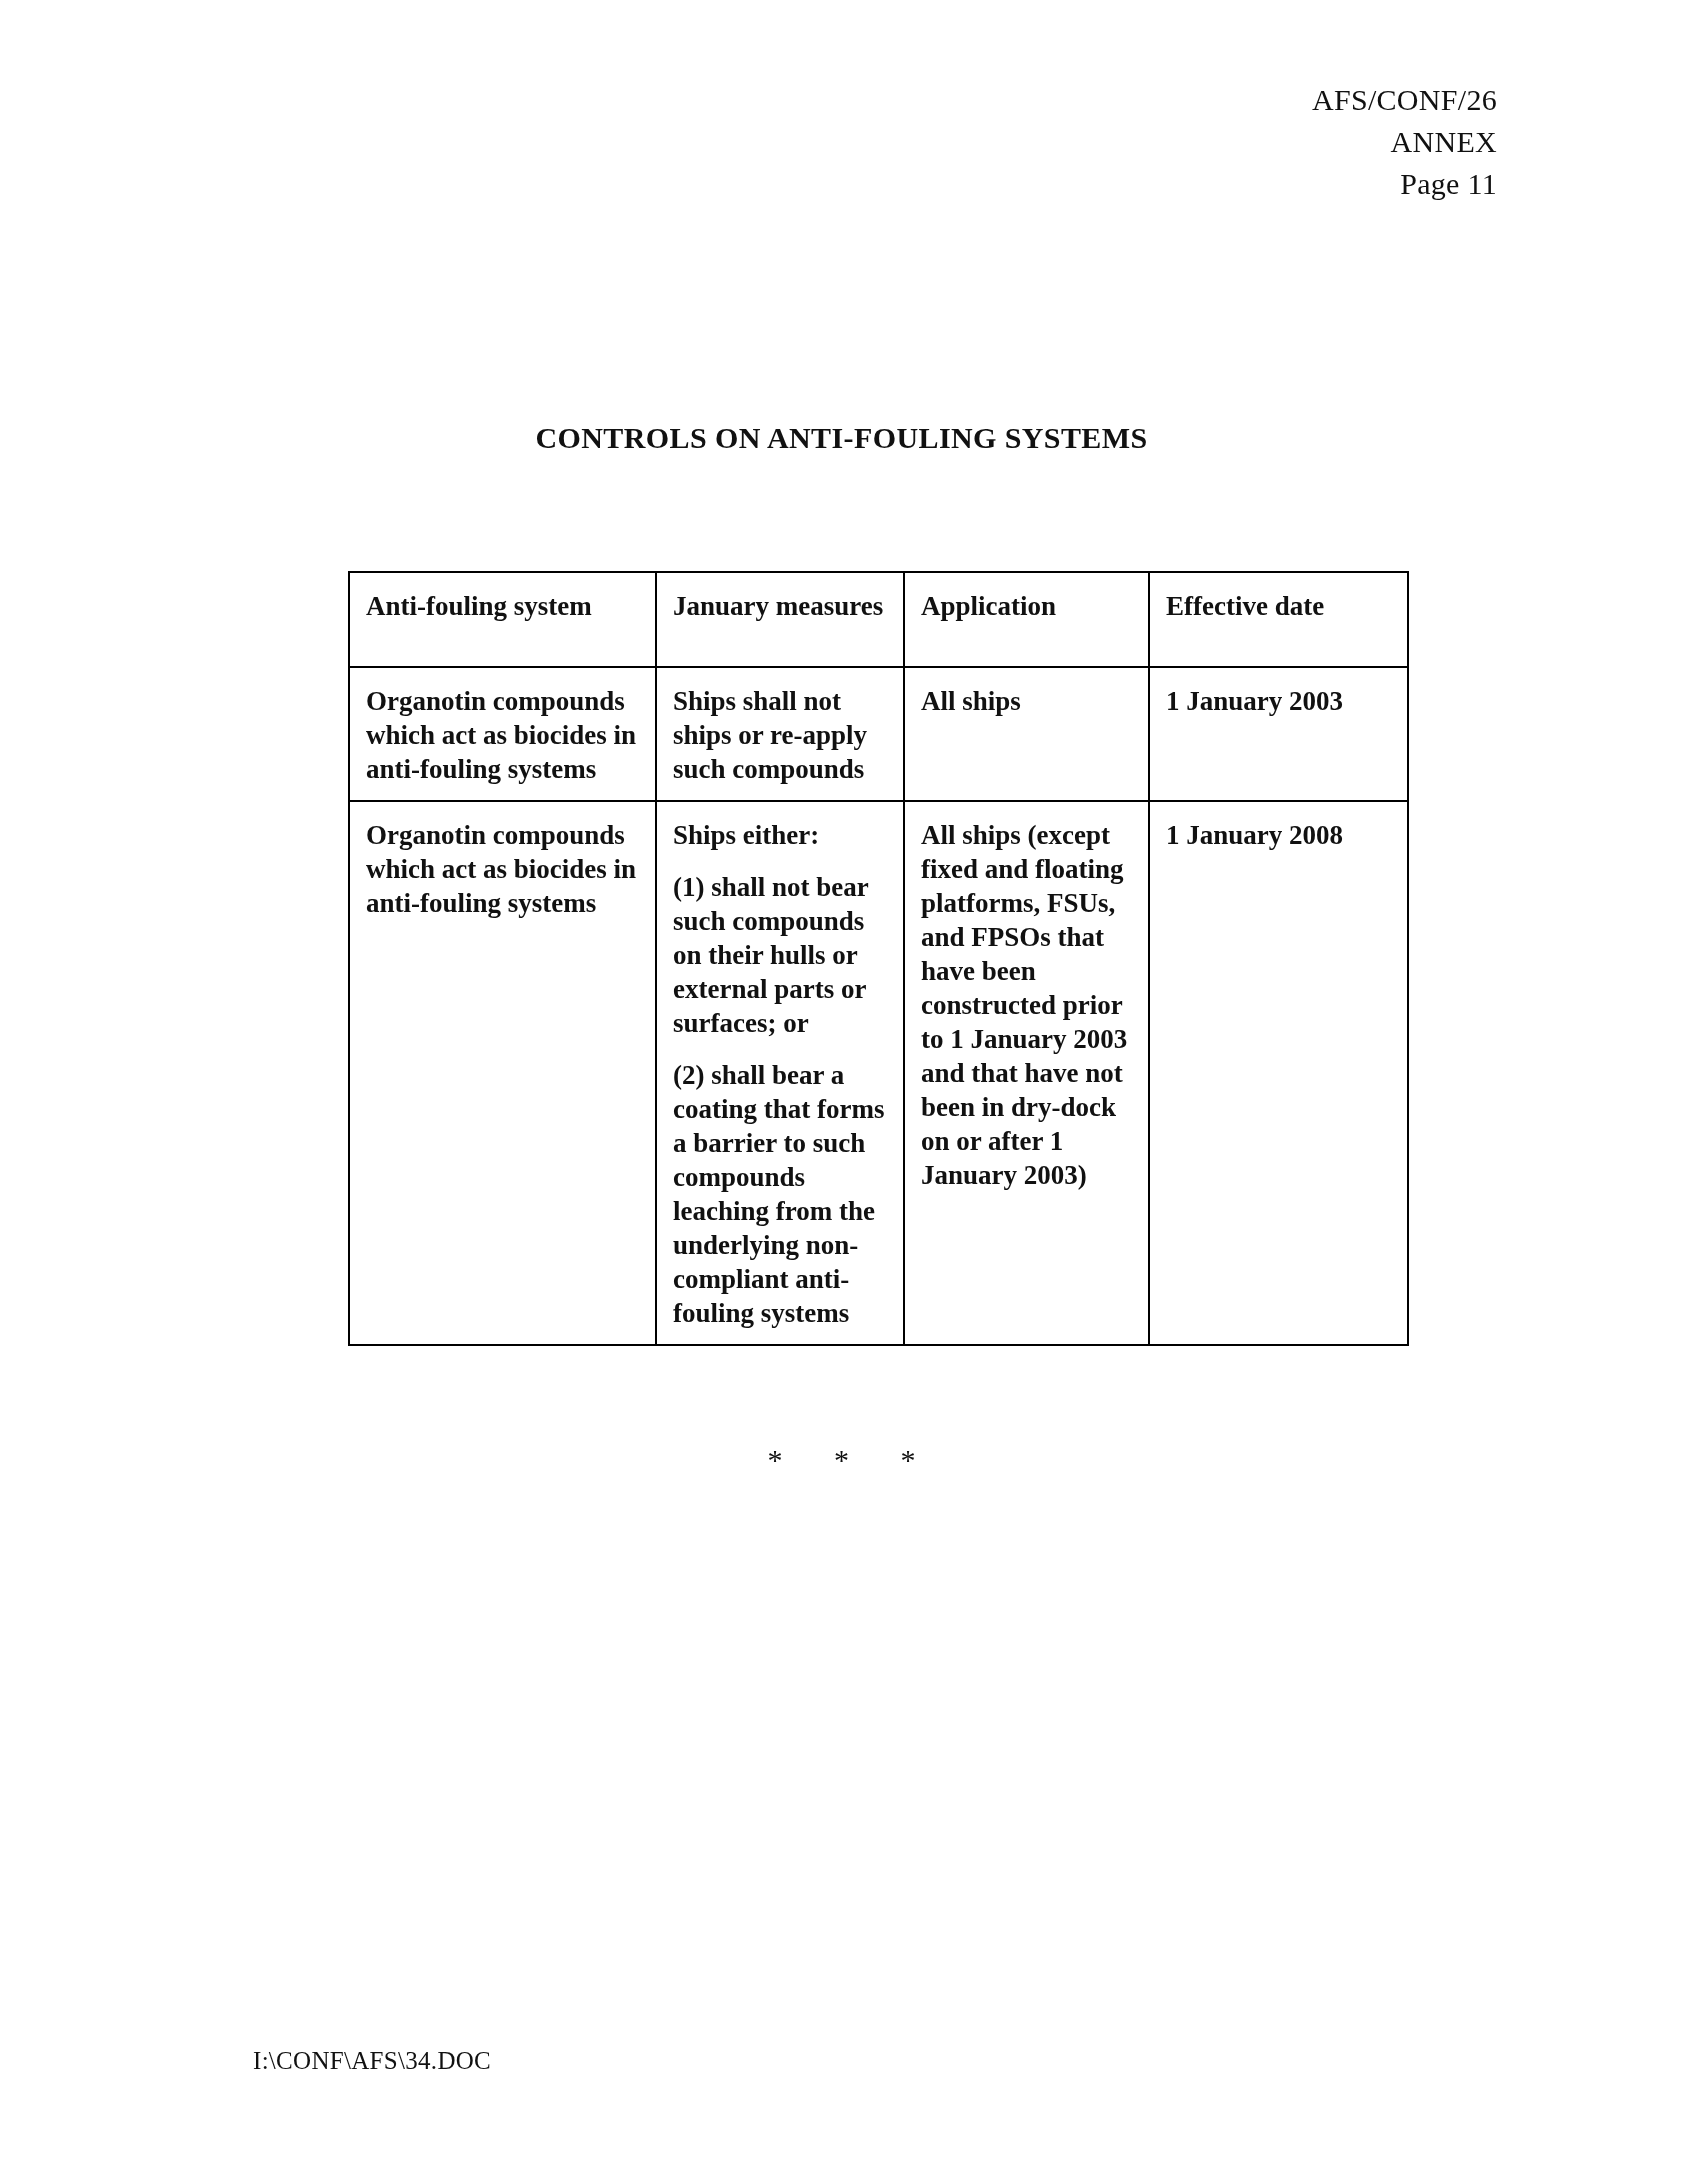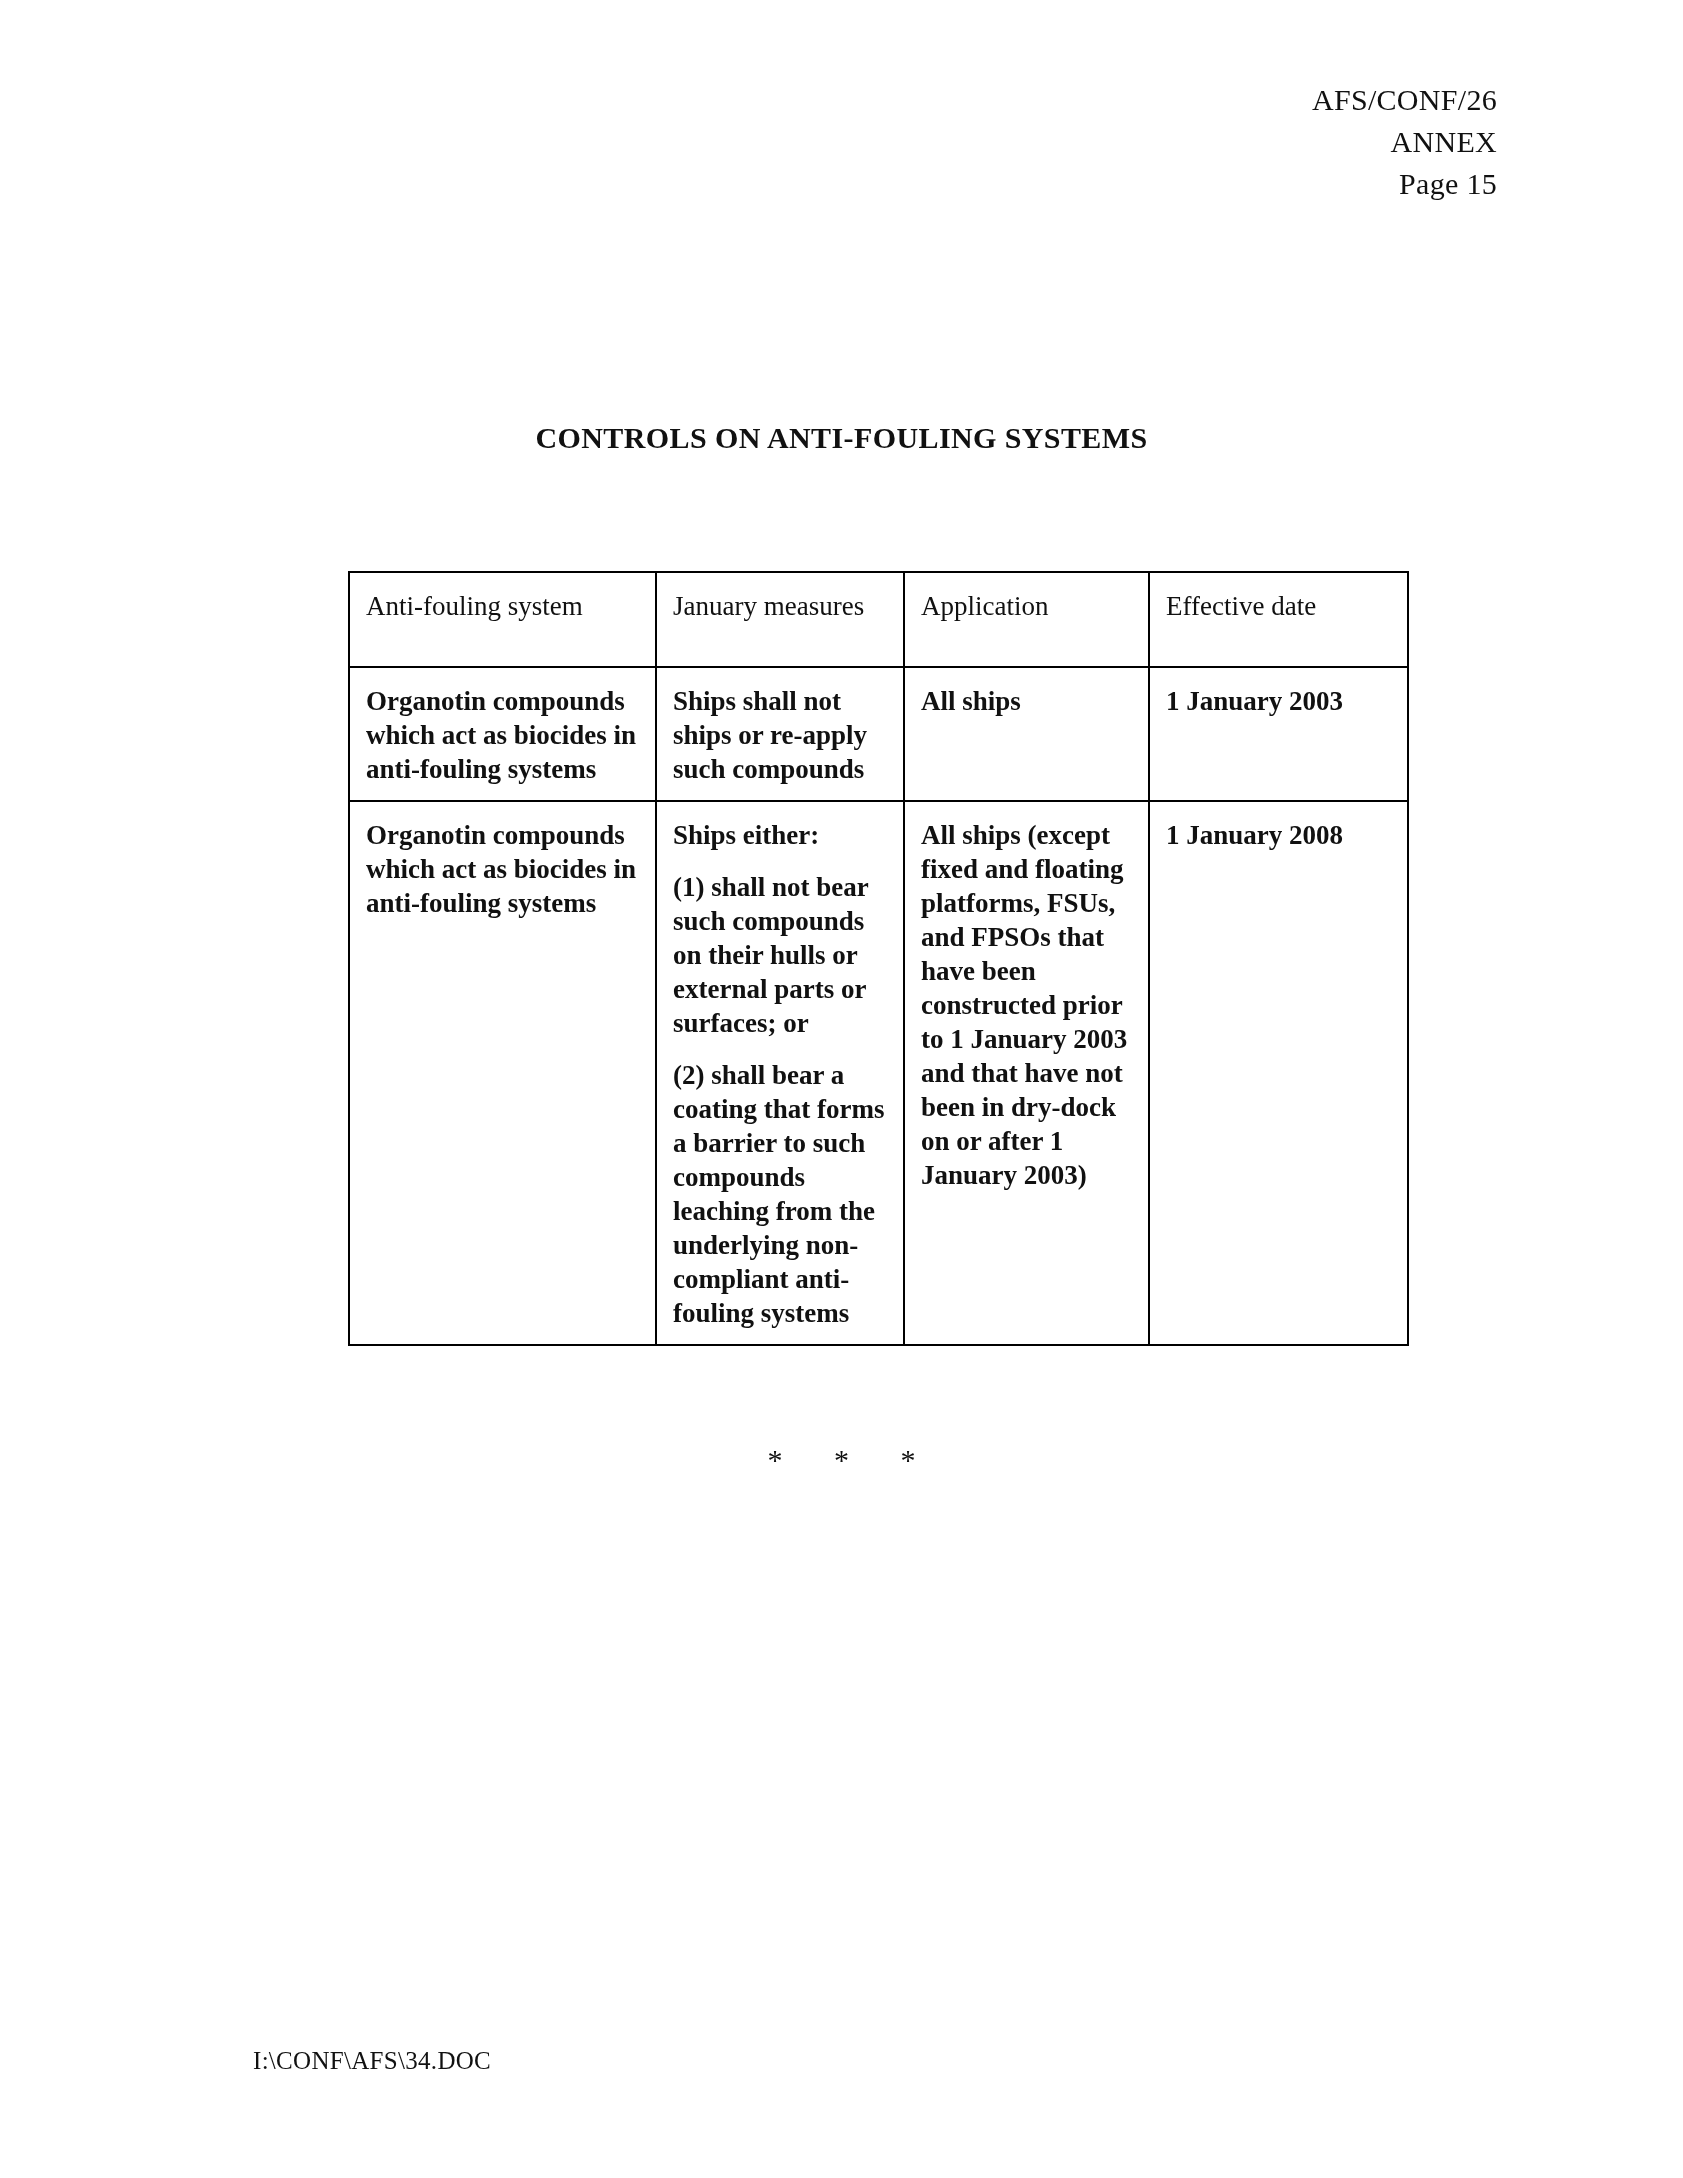--- a/index.html
+++ b/index.html
@@ -66,21 +66,21 @@
   table.controls td, table.controls th {
     border: 2px solid #000000;
     vertical-align: top;
     padding: 16px 14px 14px 16px;
     font-size: 27px;
     line-height: 34px;
     text-align: left;
     font-weight: bold;
   }
   table.controls thead th {
-    font-weight: normal;
+    font-weight: bold;
     padding-bottom: 2px;
   }
   table.controls thead tr { height: 95px; }
   .col-1 { width: 307px; }
   .col-2 { width: 248px; }
   .col-3 { width: 245px; }
   .col-4 { width: 259px; }
 
   .cell-p { margin: 0; }
   .cell-p + .cell-p { margin-top: 18px; }
@@ -107,21 +107,21 @@
   }
 </style>
 </head>
 <body>
 
 <div class="page">
 
   <div class="doc-header">
     <div>AFS/CONF/26</div>
     <div>ANNEX</div>
-    <div>Page 15</div>
+    <div>Page 11</div>
   </div>
 
   <div class="annex-title">CONTROLS ON ANTI-FOULING SYSTEMS</div>
 
   <div class="table-wrap">
     <table class="controls">
       <colgroup>
         <col class="col-1">
           <col class="col-2">
           <col class="col-3">

